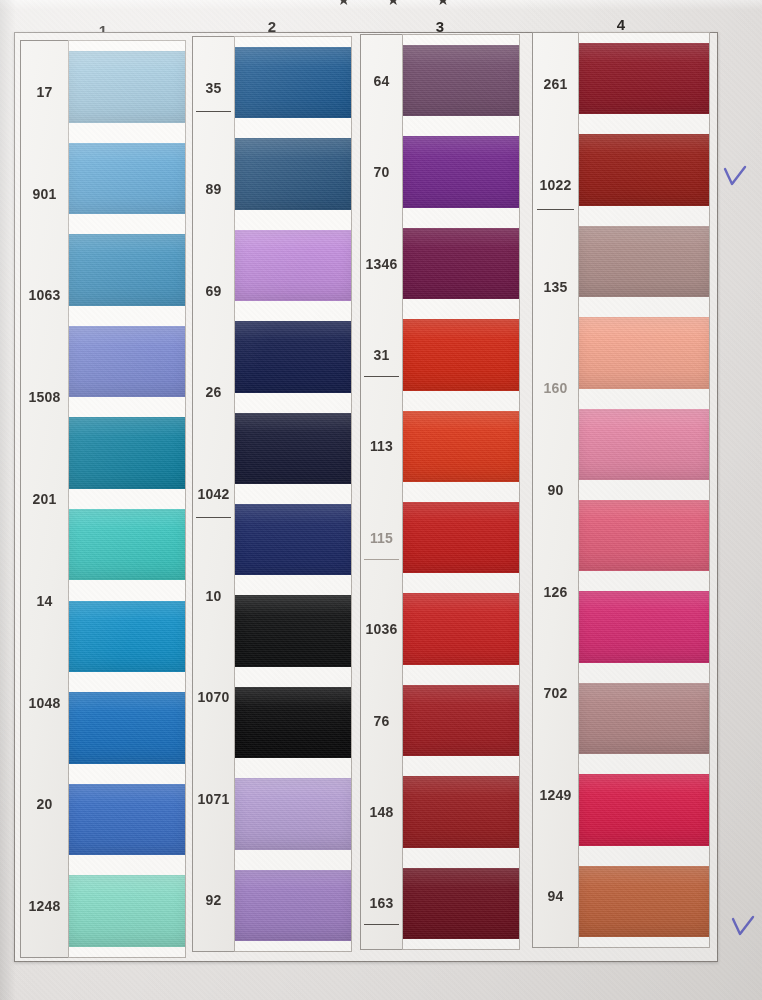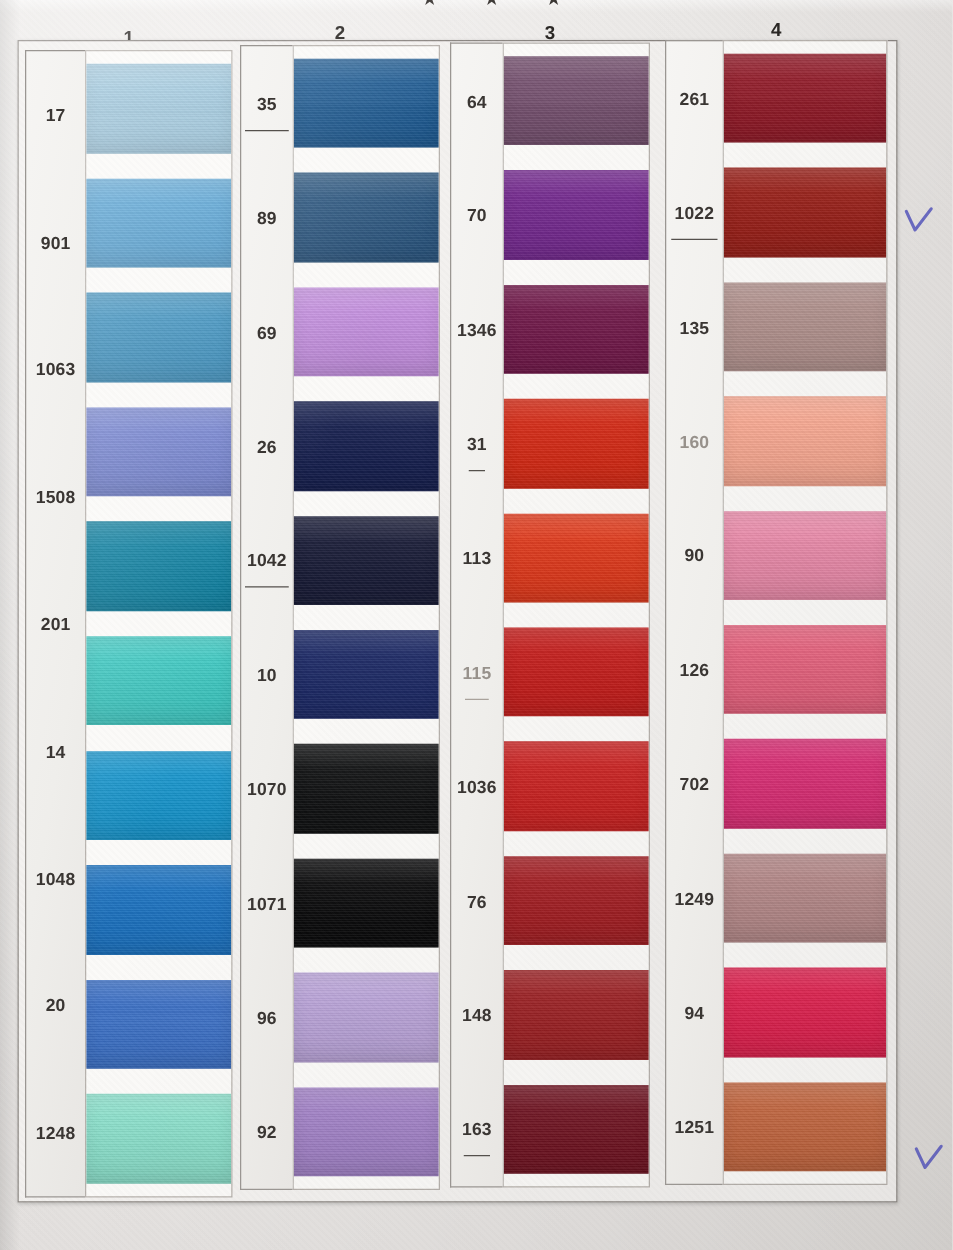--- a/index.html
+++ b/index.html
@@ -198,21 +198,20 @@
       <div class="column" style="left: 192px; top: 36px; width: 160px; height: 916px;">
         <div class="labels" style="width: 42px;">
           <div class="lab underline">35</div>
           <div class="lab">89</div>
           <div class="lab">69</div>
           <div class="lab">26</div>
           <div class="lab underline">1042</div>
           <div class="lab">10</div>
           <div class="lab">1070</div>
           <div class="lab">1071</div>
-          <div class="lab">96</div>
           <div class="lab">92</div>
         </div>
         <div class="swatches" style="width: 118px;">
           <div class="swatch-cell">
             <div class="swatch" style="background-color: rgb(24, 86, 143);"></div>
           </div>
           <div class="swatch-cell">
             <div class="swatch" style="background-color: rgb(43, 86, 127);"></div>
           </div>
           <div class="swatch-cell">
@@ -235,21 +234,21 @@
           </div>
           <div class="swatch-cell">
             <div class="swatch" style="background-color: rgb(185, 163, 216);"></div>
           </div>
           <div class="swatch-cell">
             <div class="swatch" style="background-color: rgb(161, 129, 198);"></div>
           </div>
         </div>
       </div>
       <div class="column" style="left: 360px; top: 34px; width: 160px; height: 916px;">
-        <div class="labels" style="width: 42px; align-items: center;">
+        <div class="labels" style="width: 42px;">
           <div class="lab">64</div>
           <div class="lab">70</div>
           <div class="lab">1346</div>
           <div class="lab underline">31</div>
           <div class="lab">113</div>
           <div class="lab underline dim">115</div>
           <div class="lab">1036</div>
           <div class="lab">76</div>
           <div class="lab">148</div>
           <div class="lab underline">163</div>
@@ -291,21 +290,20 @@
         <div class="labels" style="width: 46px;">
           <div class="lab">261</div>
           <div class="lab underline">1022</div>
           <div class="lab">135</div>
           <div class="lab dim">160</div>
           <div class="lab">90</div>
           <div class="lab">126</div>
           <div class="lab">702</div>
           <div class="lab">1249</div>
           <div class="lab">94</div>
-          <div class="lab">1251</div>
         </div>
         <div class="swatches" style="width: 132px;">
           <div class="swatch-cell">
             <div class="swatch" style="background-color: rgb(145, 26, 40);"></div>
           </div>
           <div class="swatch-cell">
             <div class="swatch" style="background-color: rgb(154, 32, 25);"></div>
           </div>
           <div class="swatch-cell">
             <div class="swatch" style="background-color: rgb(179, 147, 143);"></div>

